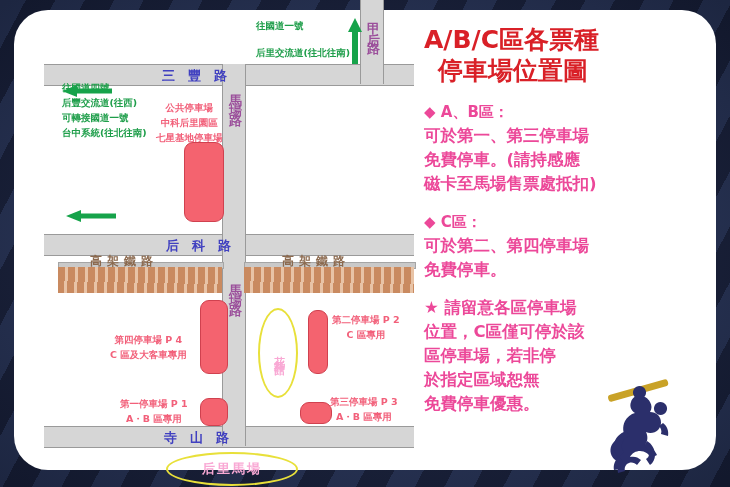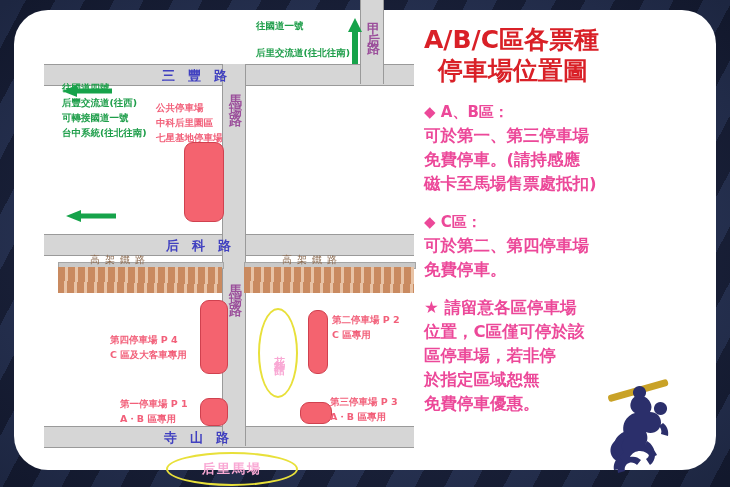--- a/index.html
+++ b/index.html
@@ -30,31 +30,31 @@
   .road{position:absolute;background:#d6d6d6;border-top:1px solid #9a9a9a;border-bottom:1px solid #9a9a9a;}
   .road.v{border:none;border-left:1px solid #9a9a9a;border-right:1px solid #9a9a9a;}
 
   .rlabel{position:absolute;color:#4040c0;font-weight:bold;font-size:13px;letter-spacing:0px;white-space:nowrap;}
   .rlabel.purple{color:#9b4f9b;}
   .rlabel.vert{writing-mode:vertical-rl;text-orientation:upright;letter-spacing:10px;}
 
   
   .gtext{position:absolute;color:#1e9e4a;font-size:9.5px;font-weight:bold;white-space:nowrap;line-height:15px;}
   
-  .ptext{position:absolute;color:#f2607a;font-size:9.5px;font-weight:bold;white-space:nowrap;line-height:15px;}
+  .ptext{position:absolute;color:#f2607a;font-size:9.5px;font-weight:bold;white-space:nowrap;line-height:15px;text-align:center;}
 
   
   .plot{position:absolute;background:#f4636f;border:1px solid #d0414f;border-radius:9px;}
 
   
   .rail{position:absolute;height:26px;background:
      repeating-linear-gradient(92deg,#c98a60 0px,#c98a60 7px,#e8c3a6 7px,#e8c3a6 10px);
      border-top:2px solid #b9apx;}
   .railbar{position:absolute;height:5px;background:#c9c9c9;border:1px solid #a5a5a5;}
-  .raillbl{position:absolute;color:#8c6a4f;font-size:10px;font-weight:normal;letter-spacing:5px;white-space:nowrap;}
+  .raillbl{position:absolute;color:#8c6a4f;font-size:12px;font-weight:bold;letter-spacing:5px;white-space:nowrap;}
 
   
   .arrow{position:absolute;}
 
   
   .oval{position:absolute;border:2px solid #e8e03a;border-radius:50%;
      display:flex;align-items:center;justify-content:center;}
   .oval span{color:#f9a8d4;font-weight:bold;}
 
   

